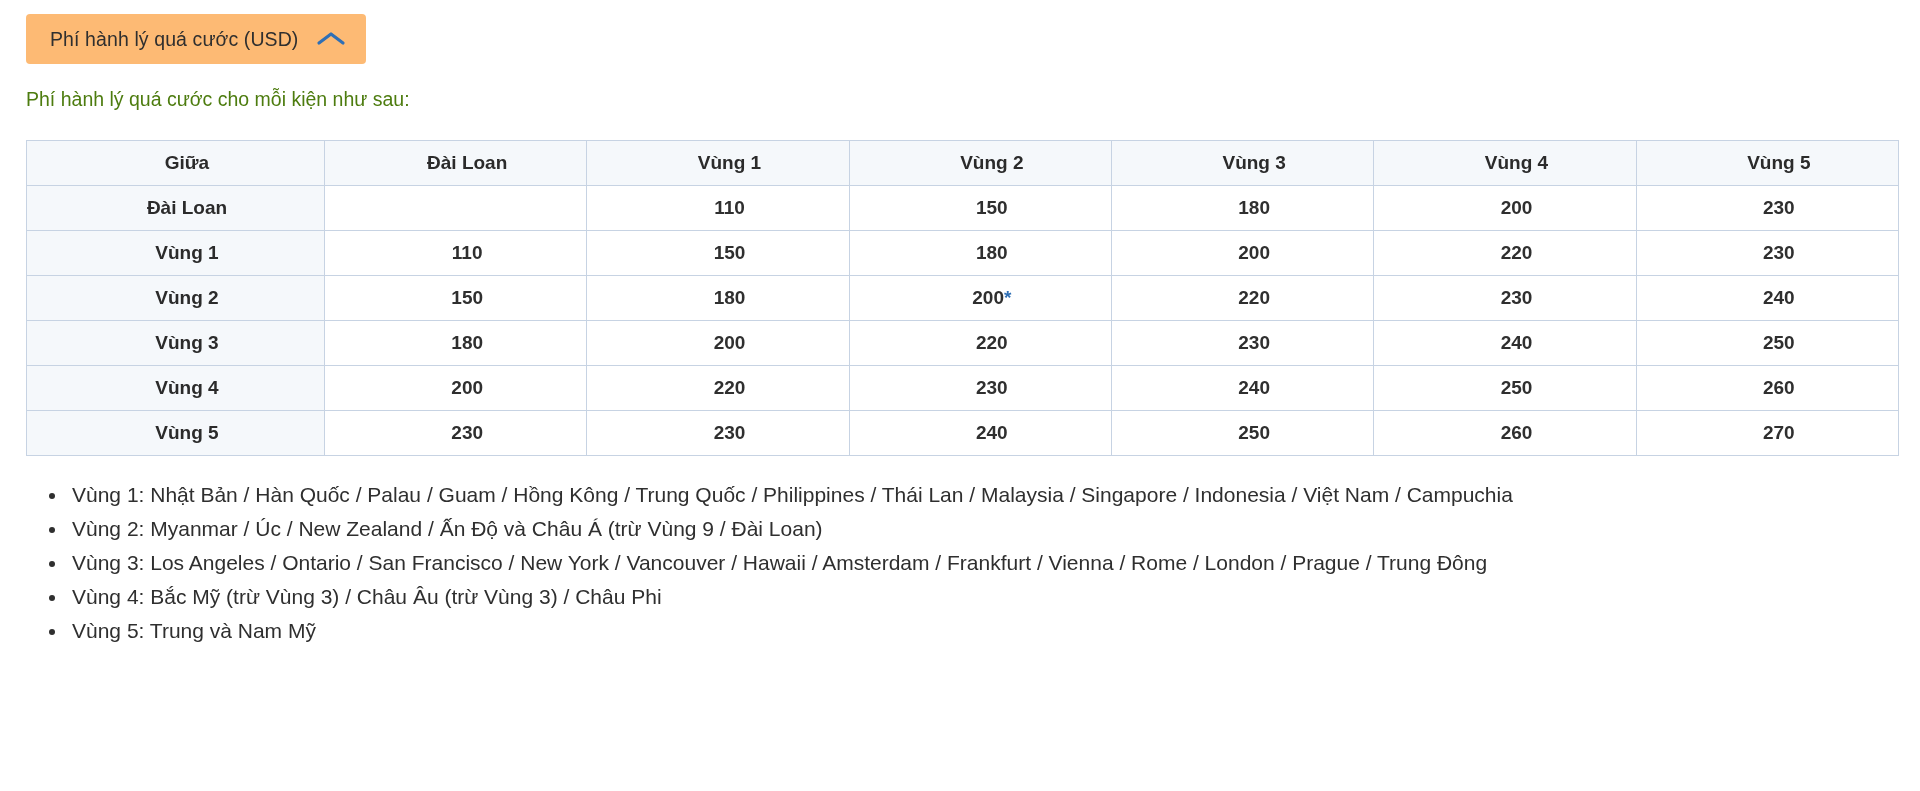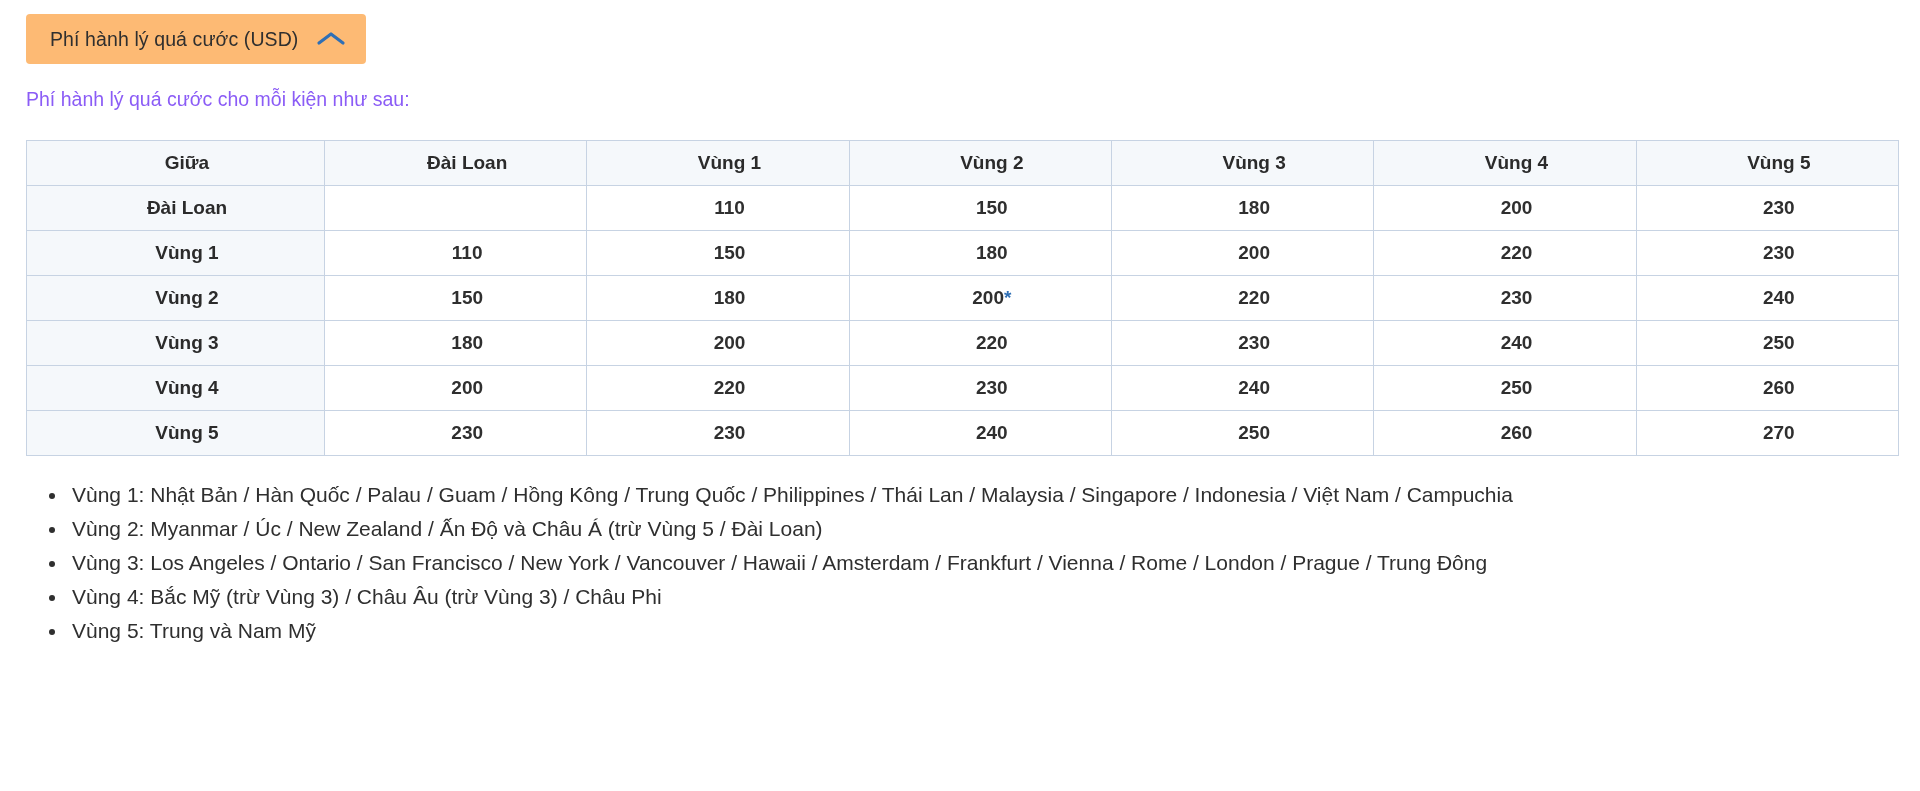--- a/index.html
+++ b/index.html
@@ -44,21 +44,21 @@
     width: 34px;
     height: 24px;
     cursor: pointer;
   }
   .chevron-wrap svg { display: block; }
 
   
   .intro {
     margin: 24px 0 0 26px;
     font-size: 19.5px;
-    color: #8b5cf6;
+    color: #4d7c0f;
   }
 
   
   .table-wrap {
     margin: 29px 0 0 26px;
     width: 1873px;
   }
   table.fee-table {
     border-collapse: collapse;
     width: 100%;
@@ -201,20 +201,20 @@
           <td>250</td>
           <td>260</td>
           <td>270</td>
         </tr>
       </tbody>
     </table>
   </div>
 
   <ul class="zone-list">
     <li>Vùng 1: Nhật Bản / Hàn Quốc / Palau / Guam / Hồng Kông / Trung Quốc / Philippines / Thái Lan / Malaysia / Singapore / Indonesia / Việt Nam / Campuchia</li>
-    <li>Vùng 2: Myanmar / Úc / New Zealand / Ấn Độ và Châu Á (trừ Vùng 5 / Đài Loan)</li>
+    <li>Vùng 2: Myanmar / Úc / New Zealand / Ấn Độ và Châu Á (trừ Vùng 9 / Đài Loan)</li>
     <li>Vùng 3: Los Angeles / Ontario / San Francisco / New York / Vancouver / Hawaii / Amsterdam / Frankfurt / Vienna / Rome / London / Prague / Trung Đông</li>
     <li>Vùng 4: Bắc Mỹ (trừ Vùng 3) / Châu Âu (trừ Vùng 3) / Châu Phi</li>
     <li>Vùng 5: Trung và Nam Mỹ</li>
   </ul>
 
 
 </div>
 
 </body></html>

